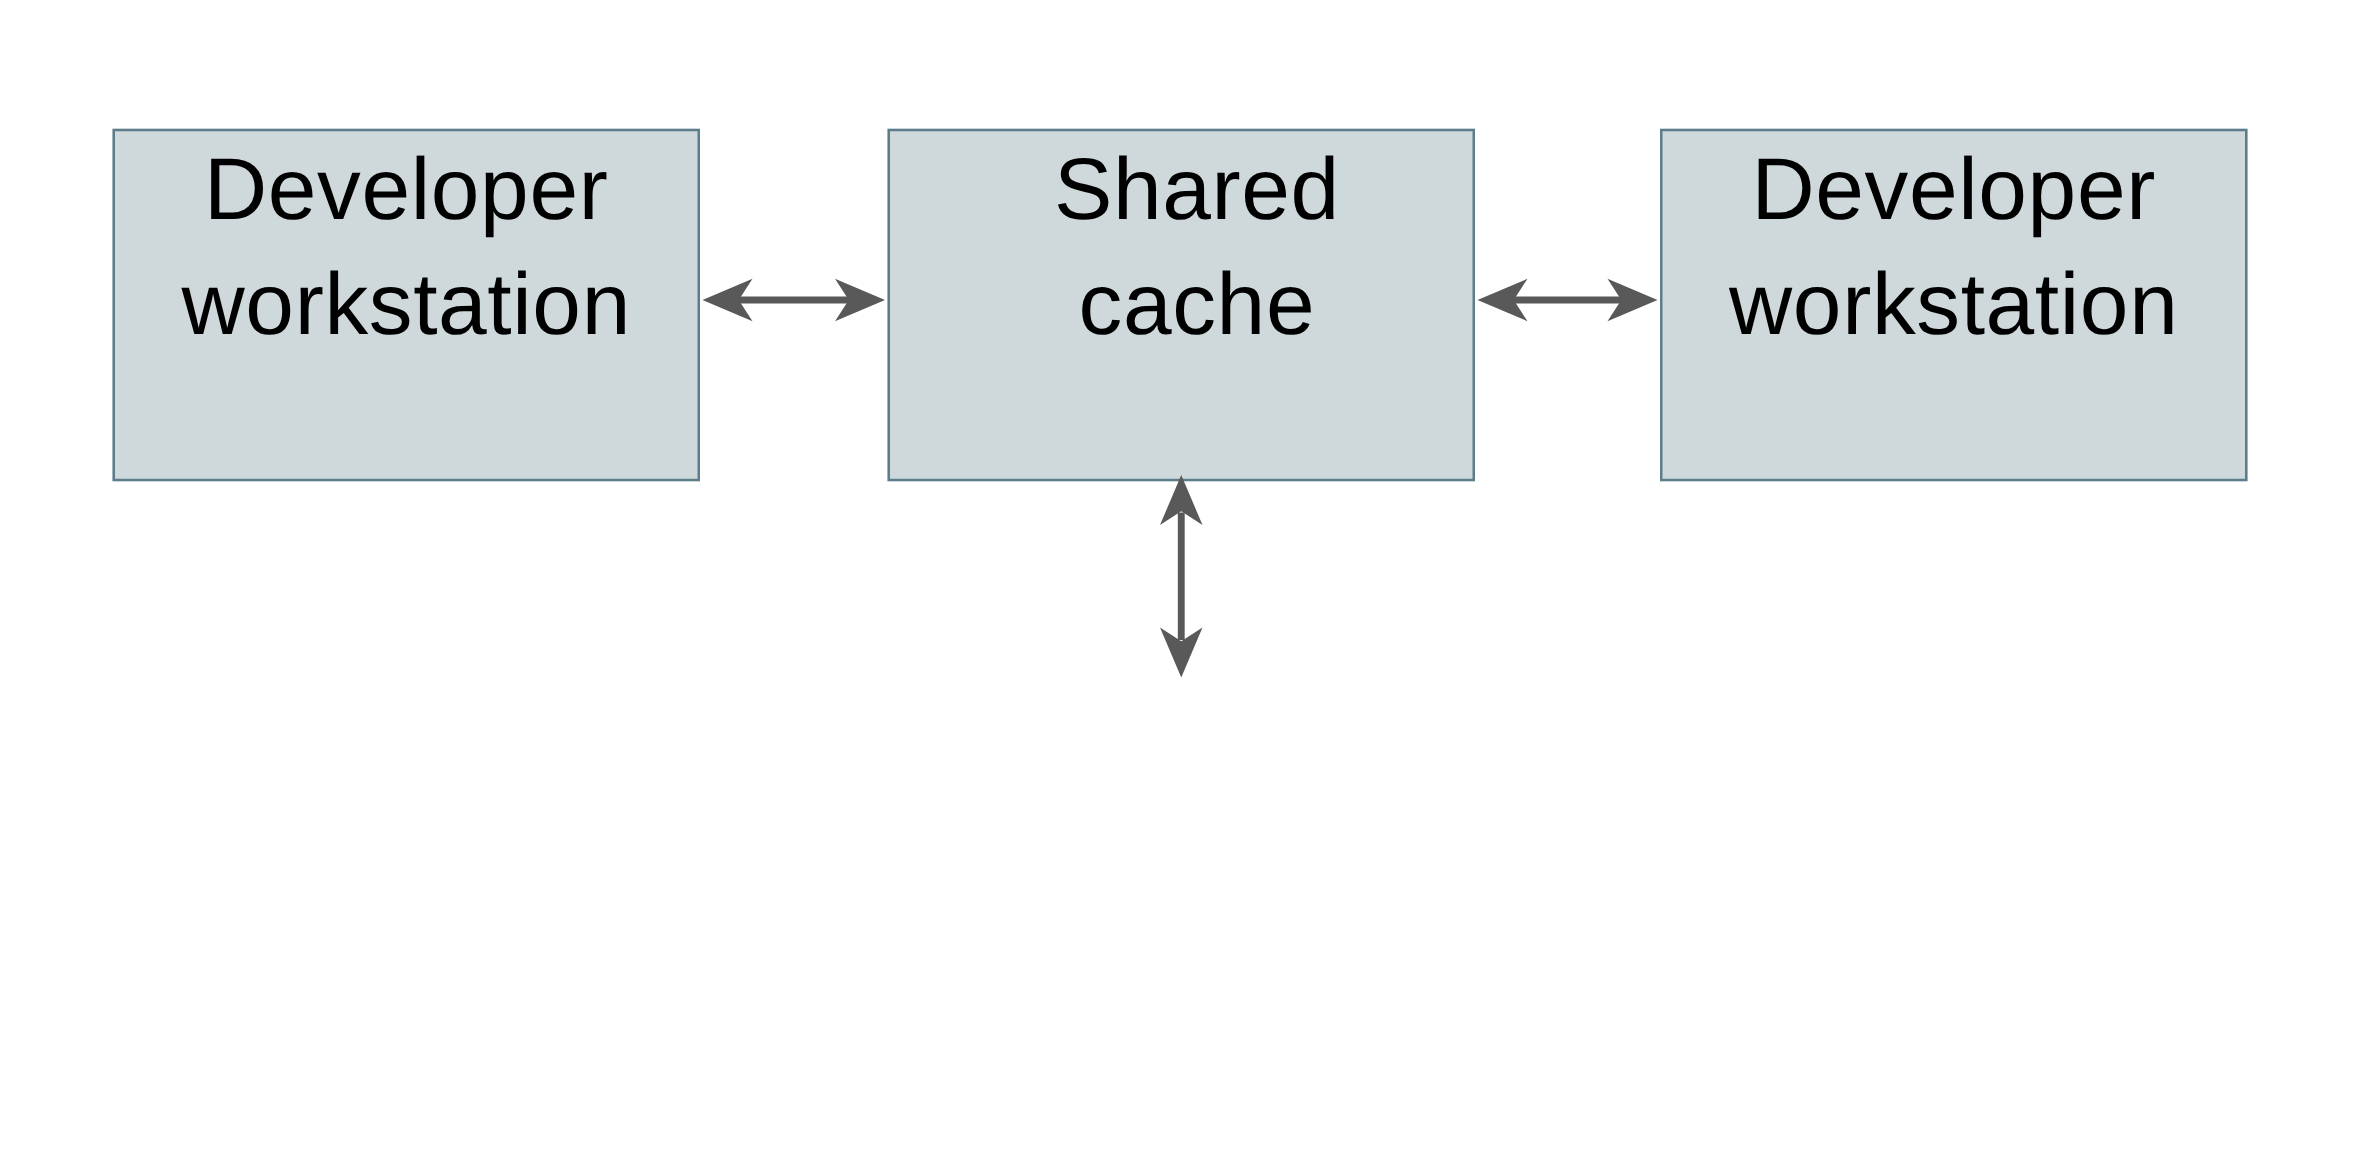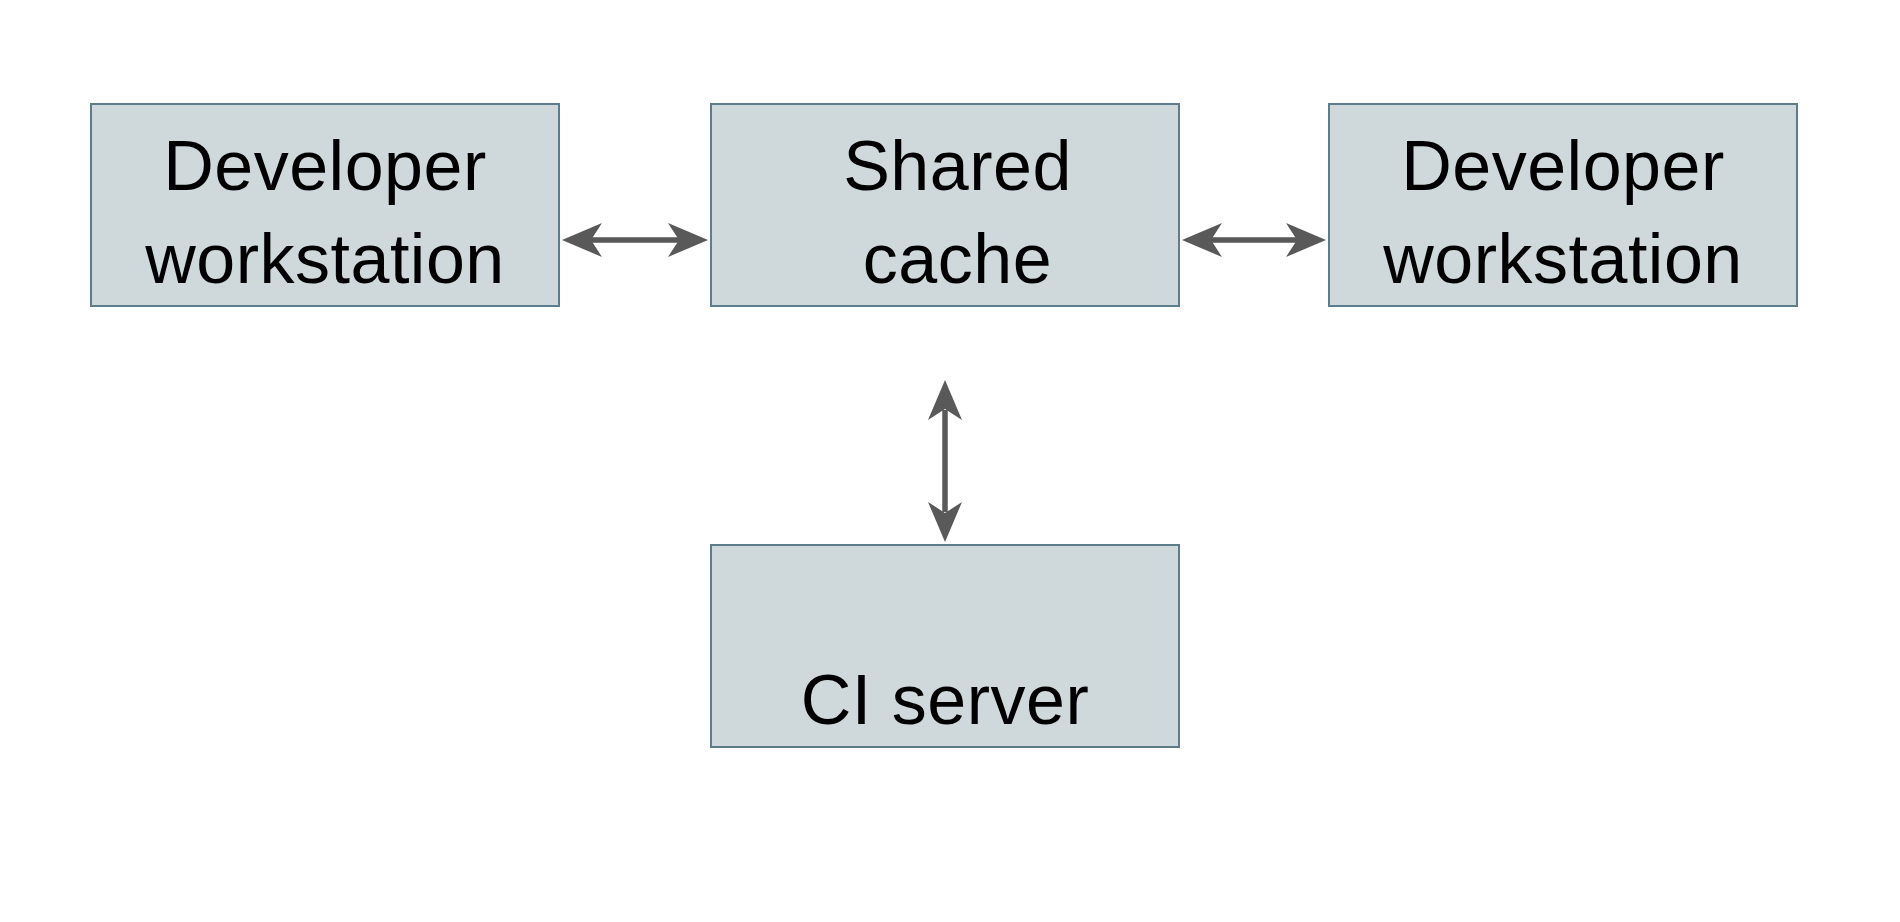--- a/index.html
+++ b/index.html
@@ -17,25 +17,25 @@
   .canvas {
     position: relative;
     width: 1900px;
     height: 922px;
     background: var(--bg);
     overflow: hidden;
   }
   .node {
     position: absolute;
     width: 470px;
-    height: 204px;
+    height: 282px;
     background: var(--node-fill);
     border: 2px solid var(--node-border);
     display: flex;
-    align-items: flex-end;
+    align-items: flex-start;
     justify-content: center;
     text-align: center;
   }
   .node-label {
     font-size: 70px;
     line-height: 1.32;
     color: var(--text);
     white-space: pre-line;
     letter-spacing: 0.5px;
   }
@@ -65,23 +65,20 @@
   <div class="node" id="node-shared-cache">
     <div class="node-label">Shared
 cache</div>
   </div>
 
   <div class="node" id="node-dev-right">
     <div class="node-label">Developer
 workstation</div>
   </div>
 
-  <div class="node" id="node-ci-server">
-    <div class="node-label">CI server</div>
-  </div>
 
   <div class="edge" id="edge-left">
     <svg viewBox="0 0 150 42">
       <line class="stroke" x1="30" y1="21" x2="120" y2="21" stroke-width="5.5"></line>
       <polygon class="fill" points="2,21 42,4 31,21 42,38"></polygon>
       <polygon class="fill" points="148,21 108,4 119,21 108,38"></polygon>
     </svg>
   </div>
 
   <div class="edge" id="edge-right">

